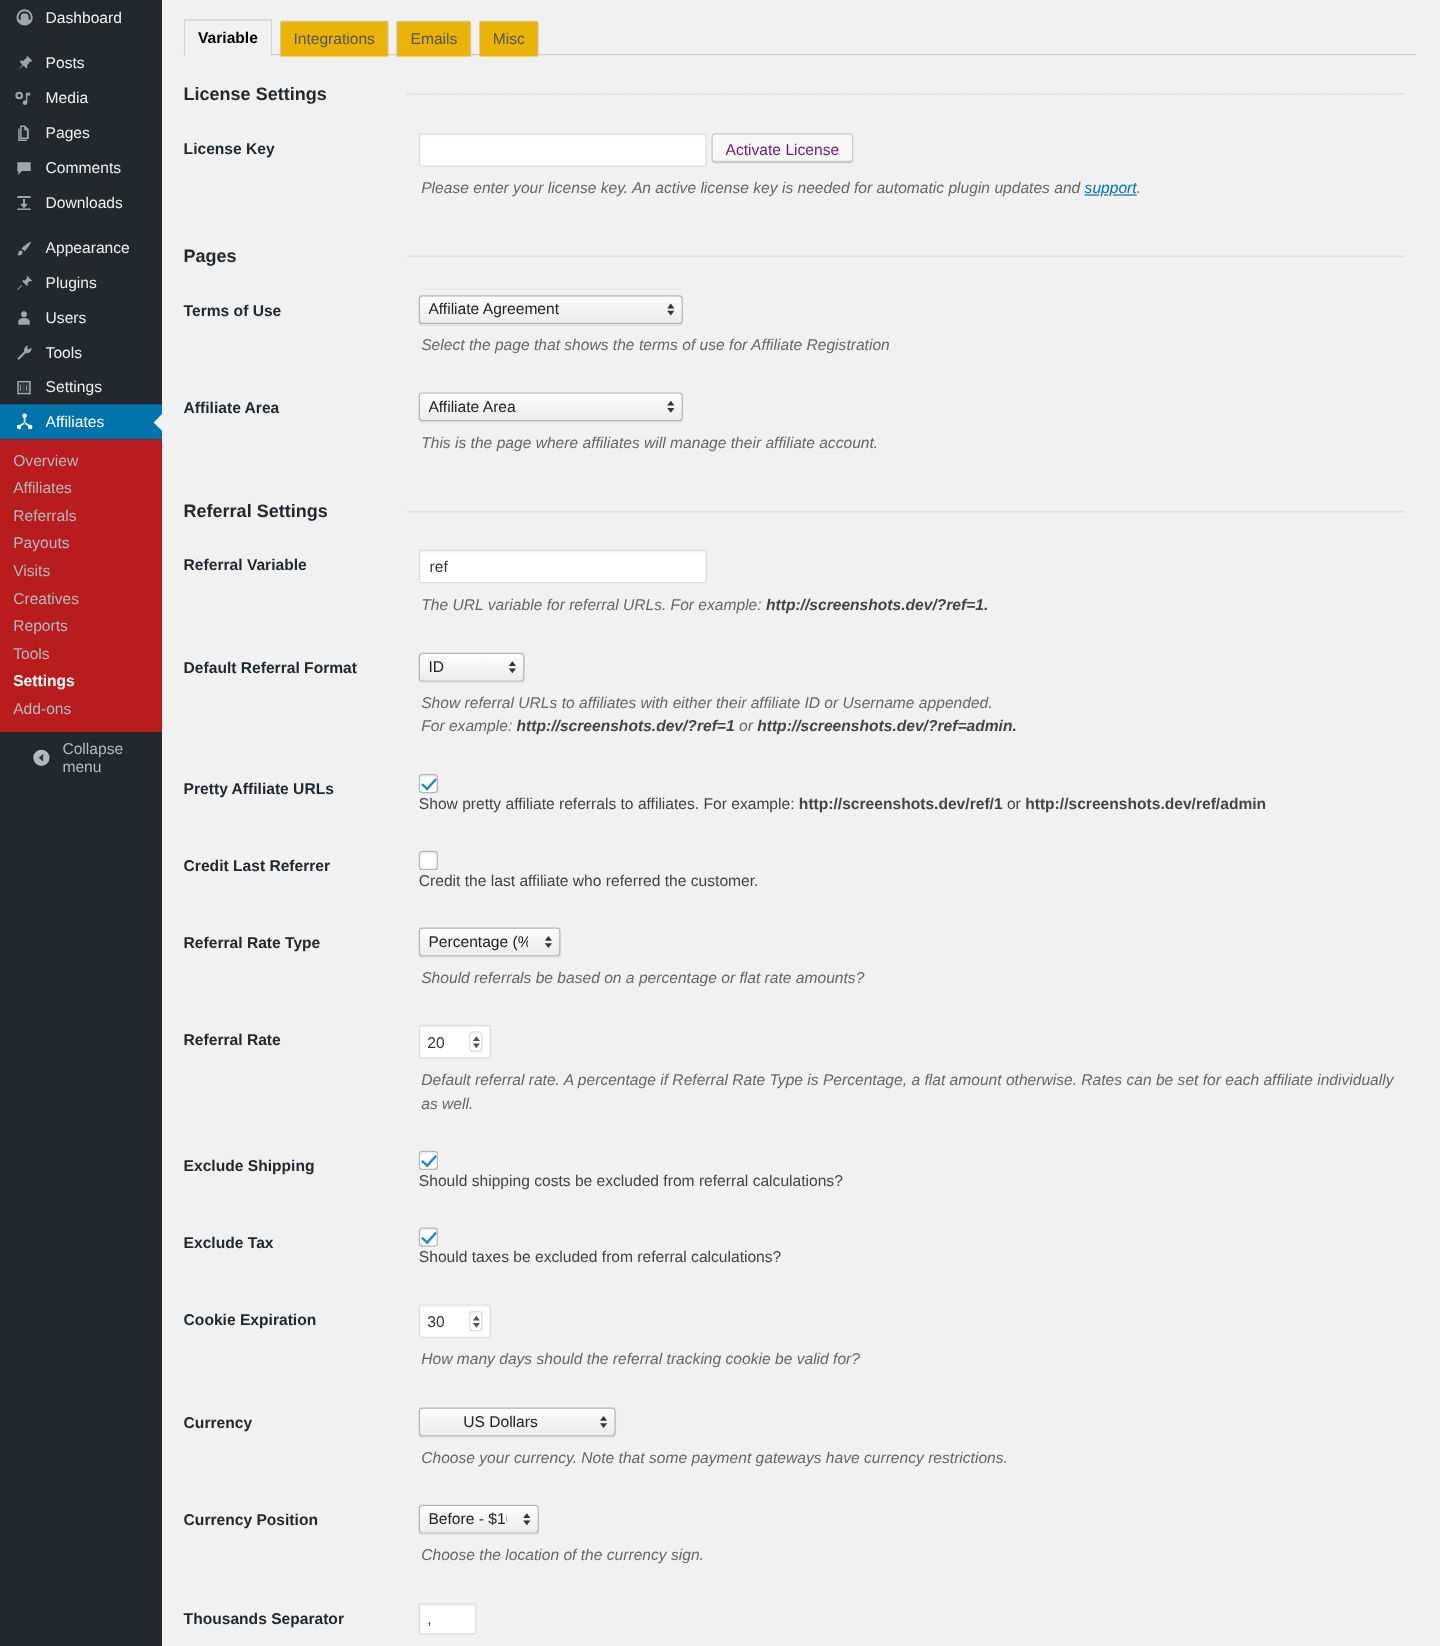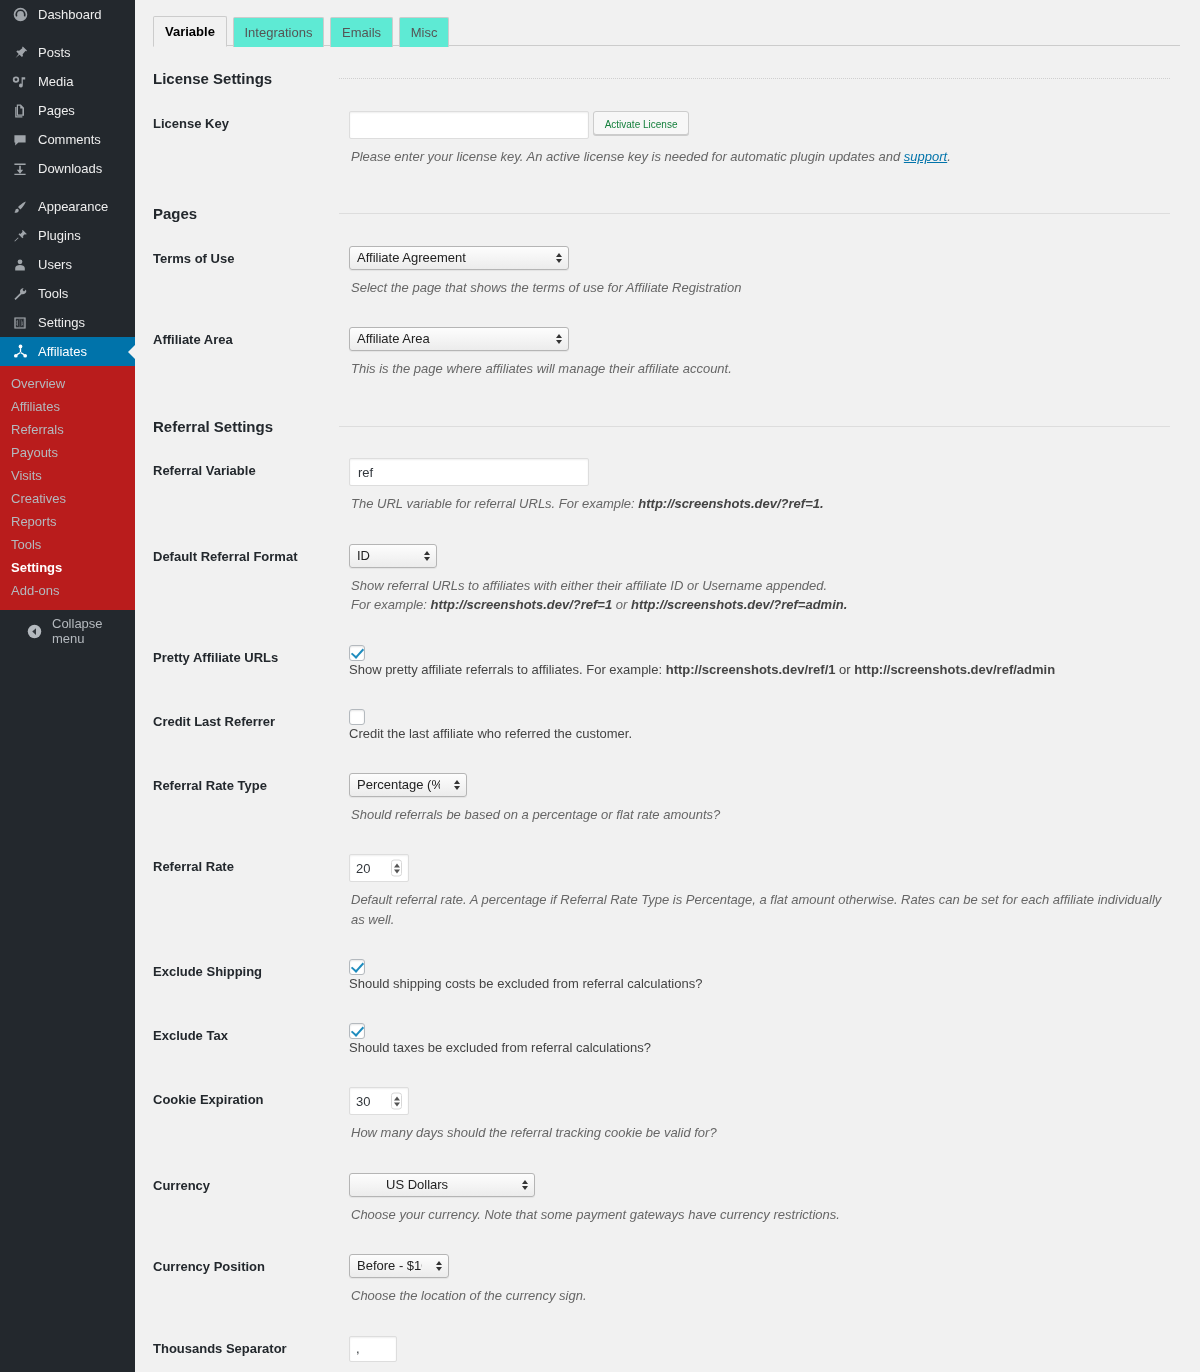--- a/index.html
+++ b/index.html
@@ -110,21 +110,21 @@
     padding-top: 16px;
     border-bottom: 1px solid #ccc;
     margin-bottom: 0;
   }
   .tab {
     display: inline-block;
     padding: 6px 11px 6px;
     margin: 0 2px -1px 0;
     border: 1px solid #ccc;
     border-bottom: none;
-    background: #5eead4;
+    background: #eab308;
     color: #555;
     font-size: 13px;
     line-height: 17px;
     cursor: pointer;
     vertical-align: bottom;
     border-radius: 2px 2px 0 0;
   }
   .tab.active {
     background: #f1f1f1;
     color: #000;
@@ -247,23 +247,23 @@
     color: #32373c;
     font-family: "Liberation Sans", sans-serif;
   }
 
   .btn-secondary {
     display: inline-block;
     height: 24px;
     padding: 0 11px;
     border: 1px solid #ccc;
     background: #f7f7f7;
-    color: #15803d;
+    color: #701a75;
     border-radius: 3px;
-    font-size: 10px;
+    font-size: 13px;
     line-height: 26px;
     cursor: pointer;
     vertical-align: top;
     box-shadow: 0 1px 0 #ccc;
     font-family: "Liberation Sans", sans-serif;
   }
 
   
   .sel {
     position: relative;
@@ -300,21 +300,21 @@
     width: 0; height: 0;
     border-left: 3.5px solid transparent;
     border-right: 3.5px solid transparent;
   }
   .sel .arrows i.up { border-bottom: 4px solid #333; margin-bottom: 2px; }
   .sel .arrows i.dn { border-top: 4px solid #333; }
 
   .sel.w220 select { width: 220px; }
   .sel.w88  select { width: 88px; }
   .sel.w118 select { width: 118px; }
-  .sel.w186 select { width: 186px; padding-left: 36px; }
+  .sel.w186 select { width: 164px; padding-left: 36px; }
   .sel.w100 select { width: 100px; }
 
   
   .cbline {
     display: flex;
     align-items: flex-start;
     font-size: 13px;
     color: #444;
     line-height: 18px;
     flex-direction: column;

